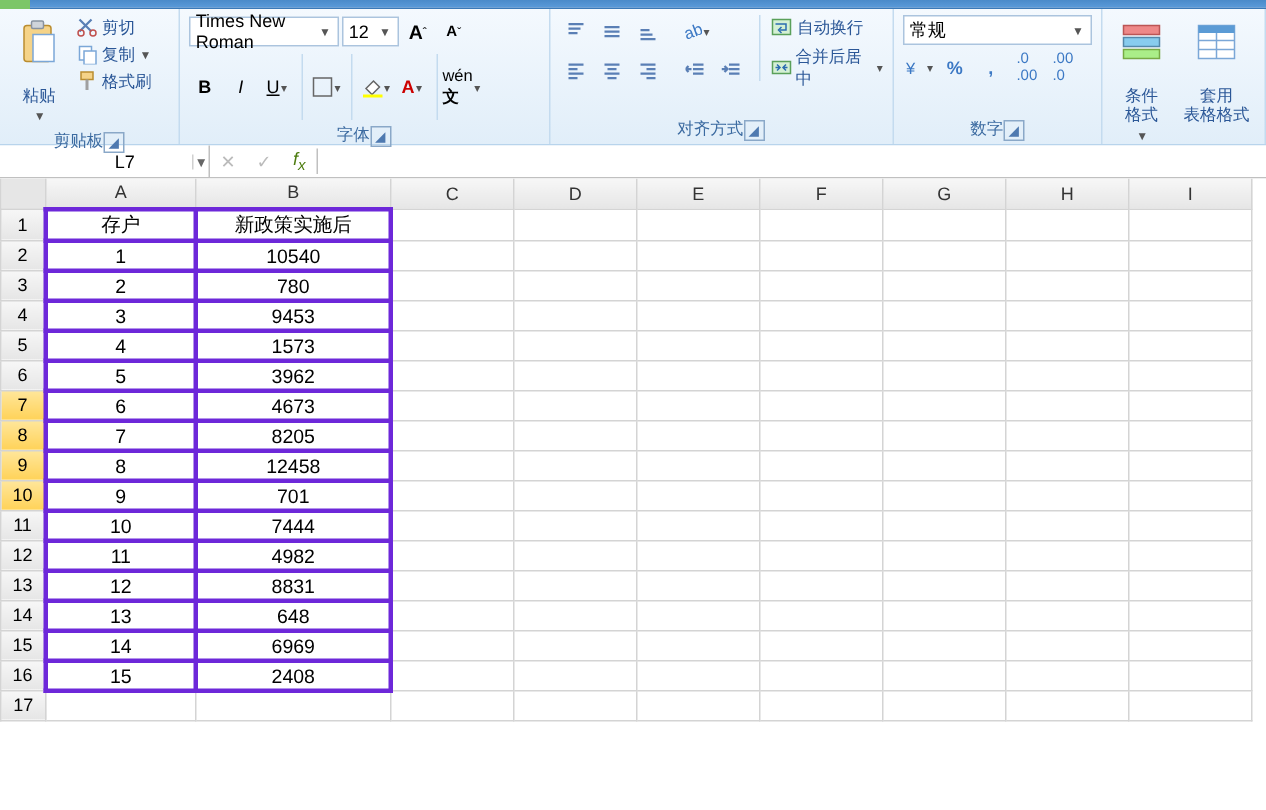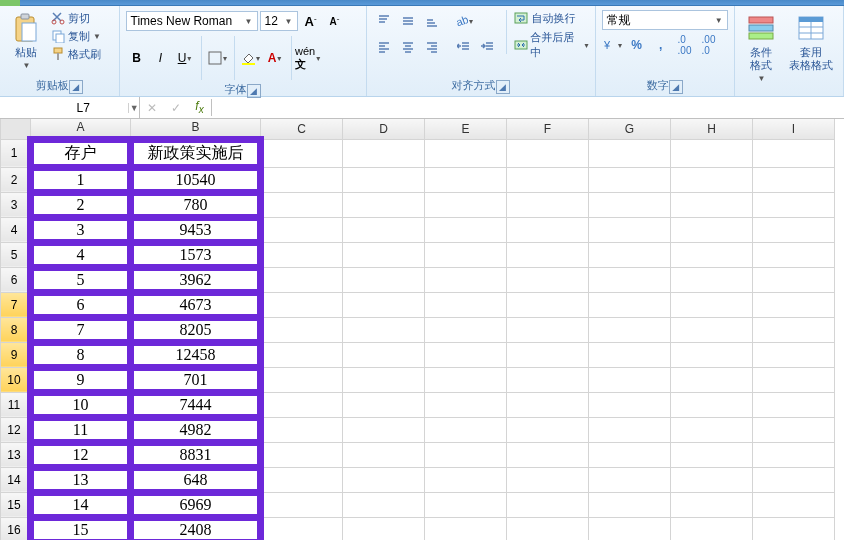--- a/index.html
+++ b/index.html
@@ -7,28 +7,28 @@
 
 .titlebar { height: 6px; background: linear-gradient(#4a8ac9,#5a9ad9); border-bottom: 1px solid #3a79b8; display:flex; }
 .tb-green { width:20px; height:6px; background:#7cc668; }
 
 .ribbon { background: linear-gradient(#f4f9fe,#e1eef9); border-bottom:1px solid #b8d4ec; height:91px; display:flex; }
 .rgroup { border-right:1px solid #c4dbef; display:flex; flex-direction:column; justify-content:space-between; padding:2px 6px 0; }
 .rgroup-body { flex:1; display:flex; align-items:flex-start; gap:4px; padding-top:2px; }
 .rgroup-label { text-align:center; font-size:11px; color:#3b6aa0; padding:2px 0 3px; }
 
 .bigbtn { display:flex; flex-direction:column; align-items:center; gap:2px; padding:2px 4px; cursor:pointer; }
-.bigbtn .lbl { font-size:11px; color:#2b5797; line-height:13px; text-align:center; }
+.bigbtn .lbl { font-size:11px; color:#2b5797; line-height:13px; text-align:center;margin-top:12px; }
 .icon-lg { width:32px; height:32px; display:flex; align-items:center; justify-content:center; }
 .icon-sm { width:16px; height:16px; display:inline-flex; align-items:center; justify-content:center; vertical-align:middle; }
 
 .stack { display:flex; flex-direction:column; gap:2px; }
 .row { display:flex; align-items:center; gap:2px; }
 .ctrl { border:1px solid #abc4de; background:#fff; height:20px; font-size:12px; padding:0 4px; display:flex; align-items:center; }
-.ctrl.font-name { width:132px; justify-content:space-between; }
+.ctrl.font-name { width:100px; justify-content:space-between; }
 .ctrl.font-size { width:38px; justify-content:space-between; }
 .dd-caret { font-size:8px; color:#555; }
 .tbtn { width:22px; height:22px; display:flex; align-items:center; justify-content:center; cursor:pointer; border:1px solid transparent; }
 .sep { width:1px; height:44px; background:#c4dbef; margin:0 3px; }
 .small { font-size:11px; color:#2b5797; }
 
 .launcher { width:14px; height:14px; border:1px solid #8aa8c8; font-size:9px; text-align:center; line-height:12px; color:#4e79b0; cursor:pointer; align-self:flex-end; margin:-14px 0 2px; }
 
 
 .fbar { height:22px; border-bottom:1px solid #c0c0c0; display:flex; align-items:stretch; background:#fff; }
@@ -43,21 +43,21 @@
 
 .sheet { position:relative; overflow:auto; height:calc(540px - 6px - 91px - 22px); background:#fff; }
 table.grid { border-collapse:collapse; table-layout:fixed; }
 .grid th, .grid td { border:1px solid #d4d4d4; height:20px; font-size:12px; padding:0; }
 .grid thead th { background:linear-gradient(#f7f7f7,#e6e6e6); color:#333; font-weight:normal; text-align:center; border-top:none; }
 .grid thead th.corner { width:30px; background:#e6e6e6; }
 .grid thead th.col { width:82px; }
 .grid tbody th.rowhdr { width:30px; background:linear-gradient(#f7f7f7,#e6e6e6); text-align:center; font-weight:normal; }
 .grid tbody th.rowhdr.sel { background:linear-gradient(#ffe69b,#ffd35a); }
 .grid td { text-align:center; }
-.grid td.bord { border:7px solid #6d28d9; font-family:Liberation Serif, serif; font-size:16px; }
+.grid td.bord { border:3px solid #6d28d9; font-family:Liberation Sans, sans-serif; font-size:13px; }
 
 .arrow { font-size:8px; color:#555; margin-left:1px; }
 </style>
 </head>
 <body>
 
 <div class="titlebar">
   <div class="tb-green"></div>
 </div>
 

